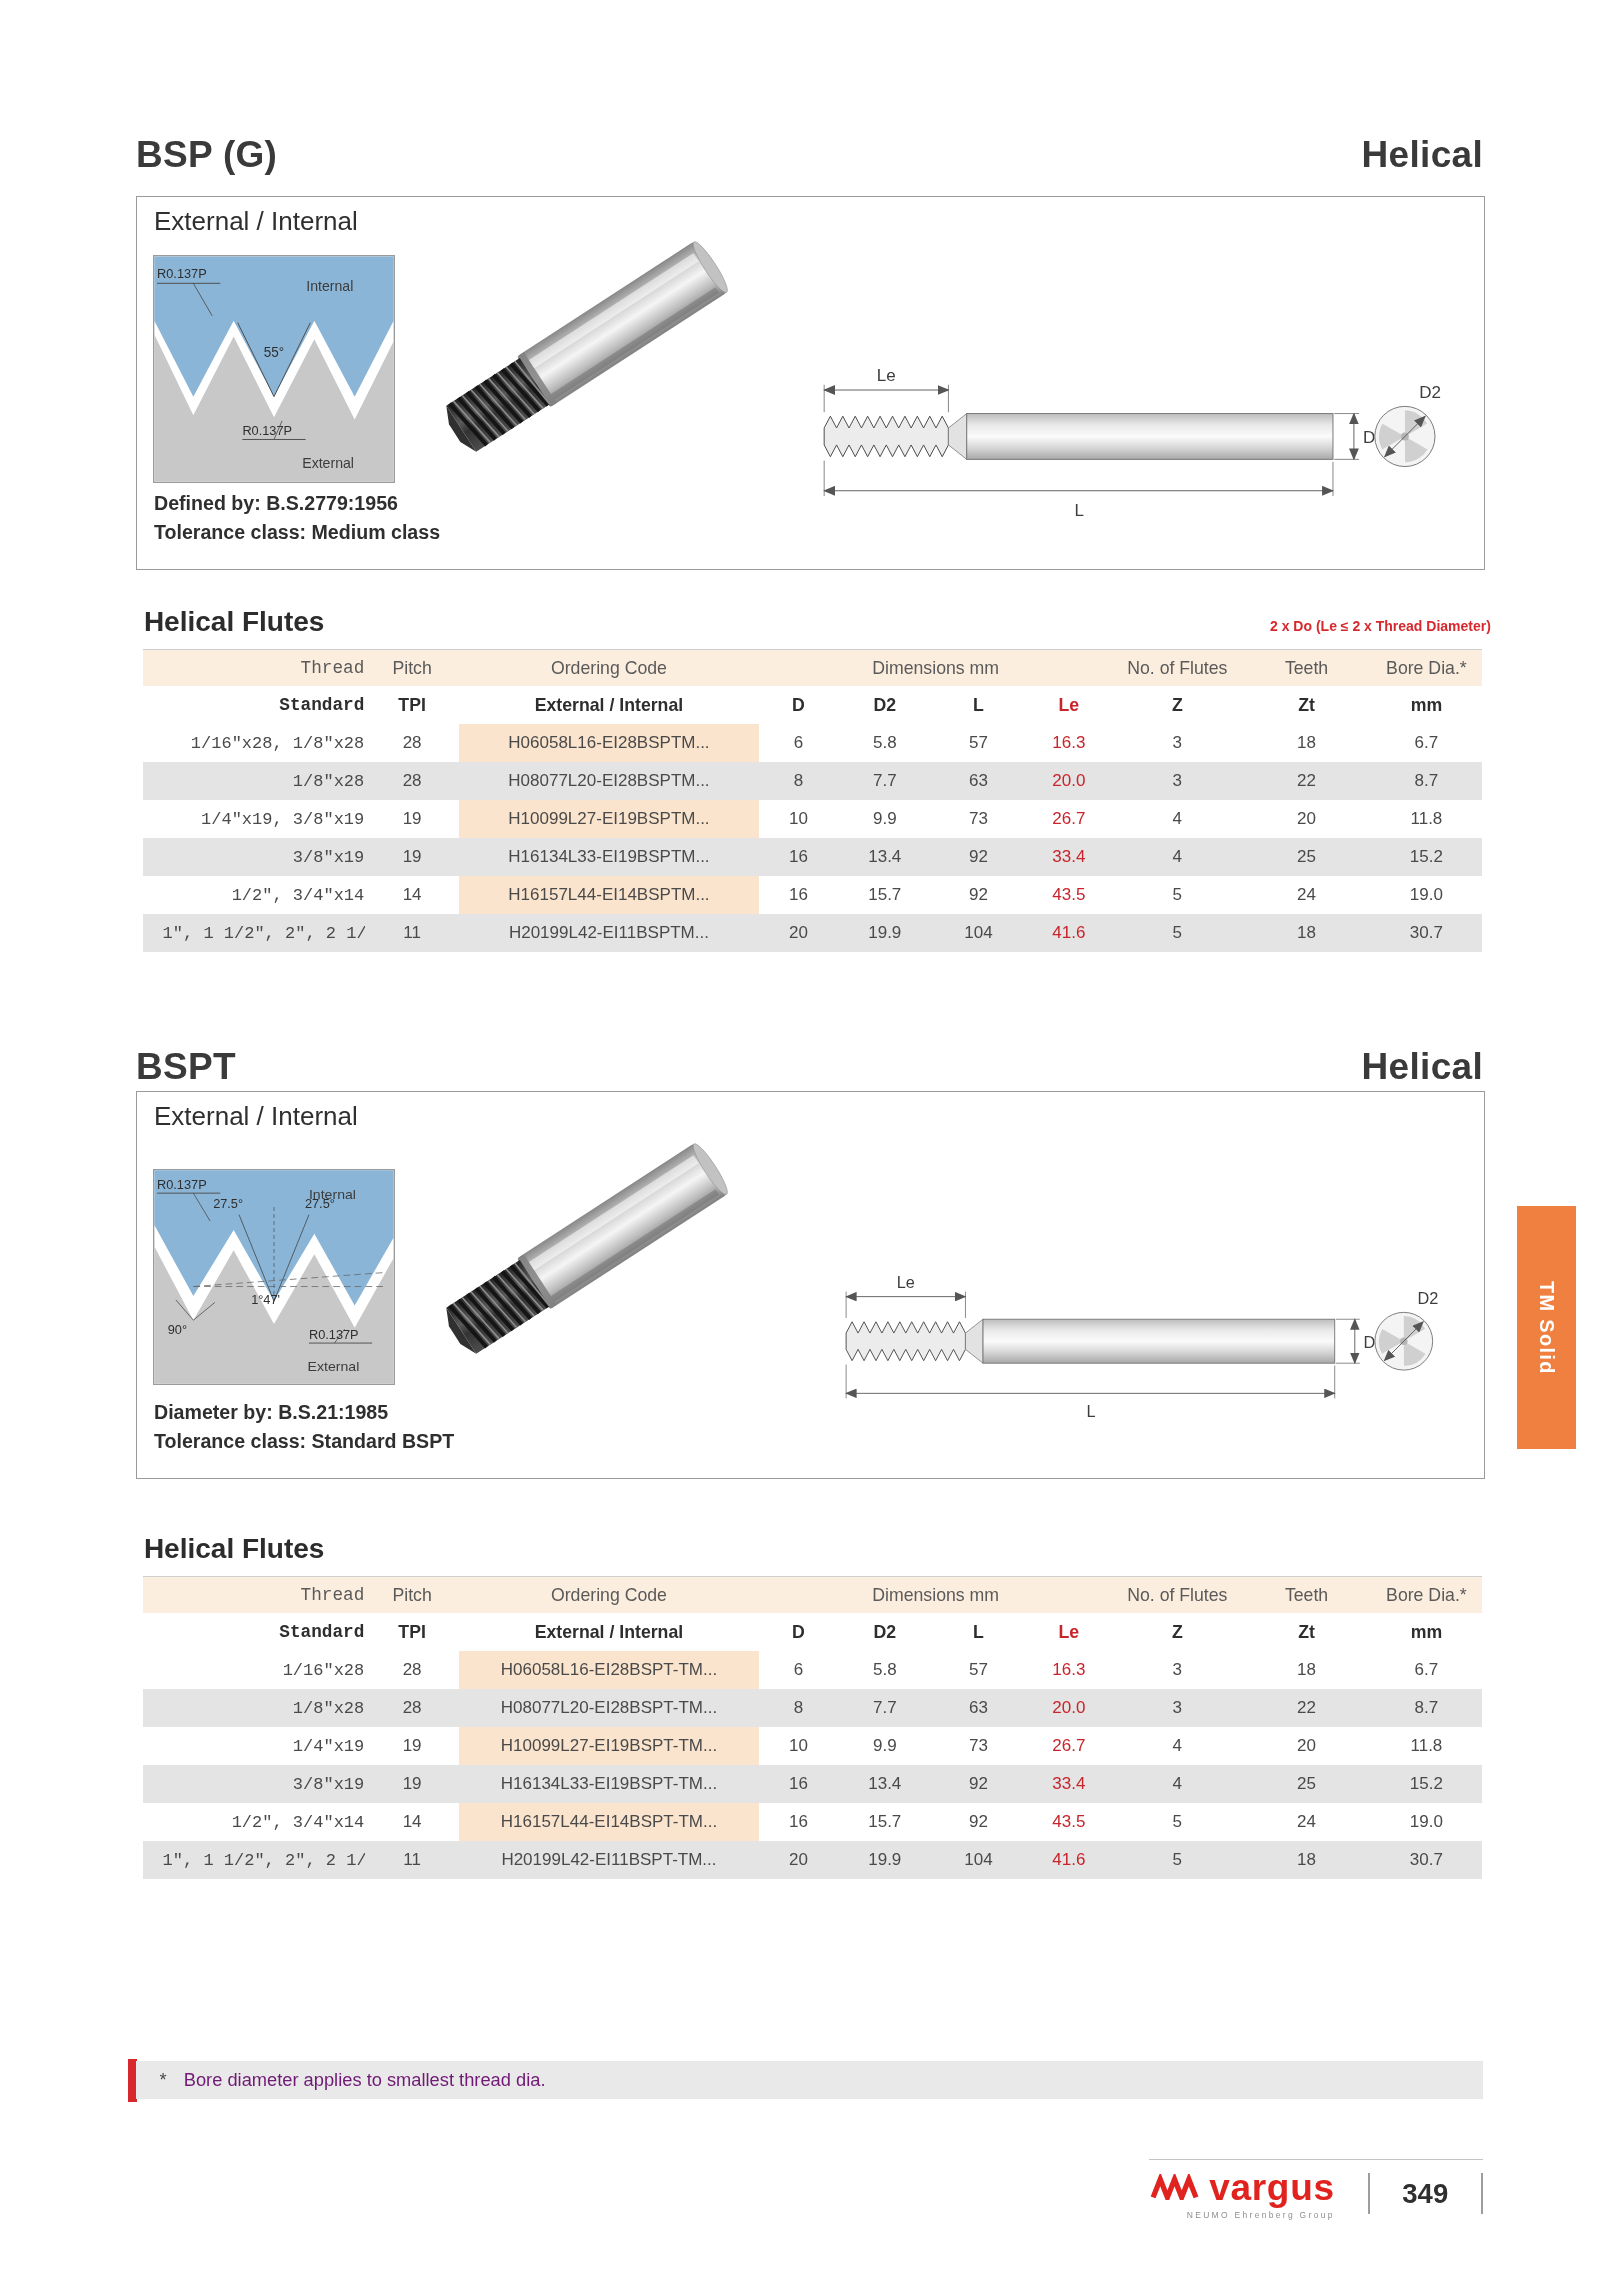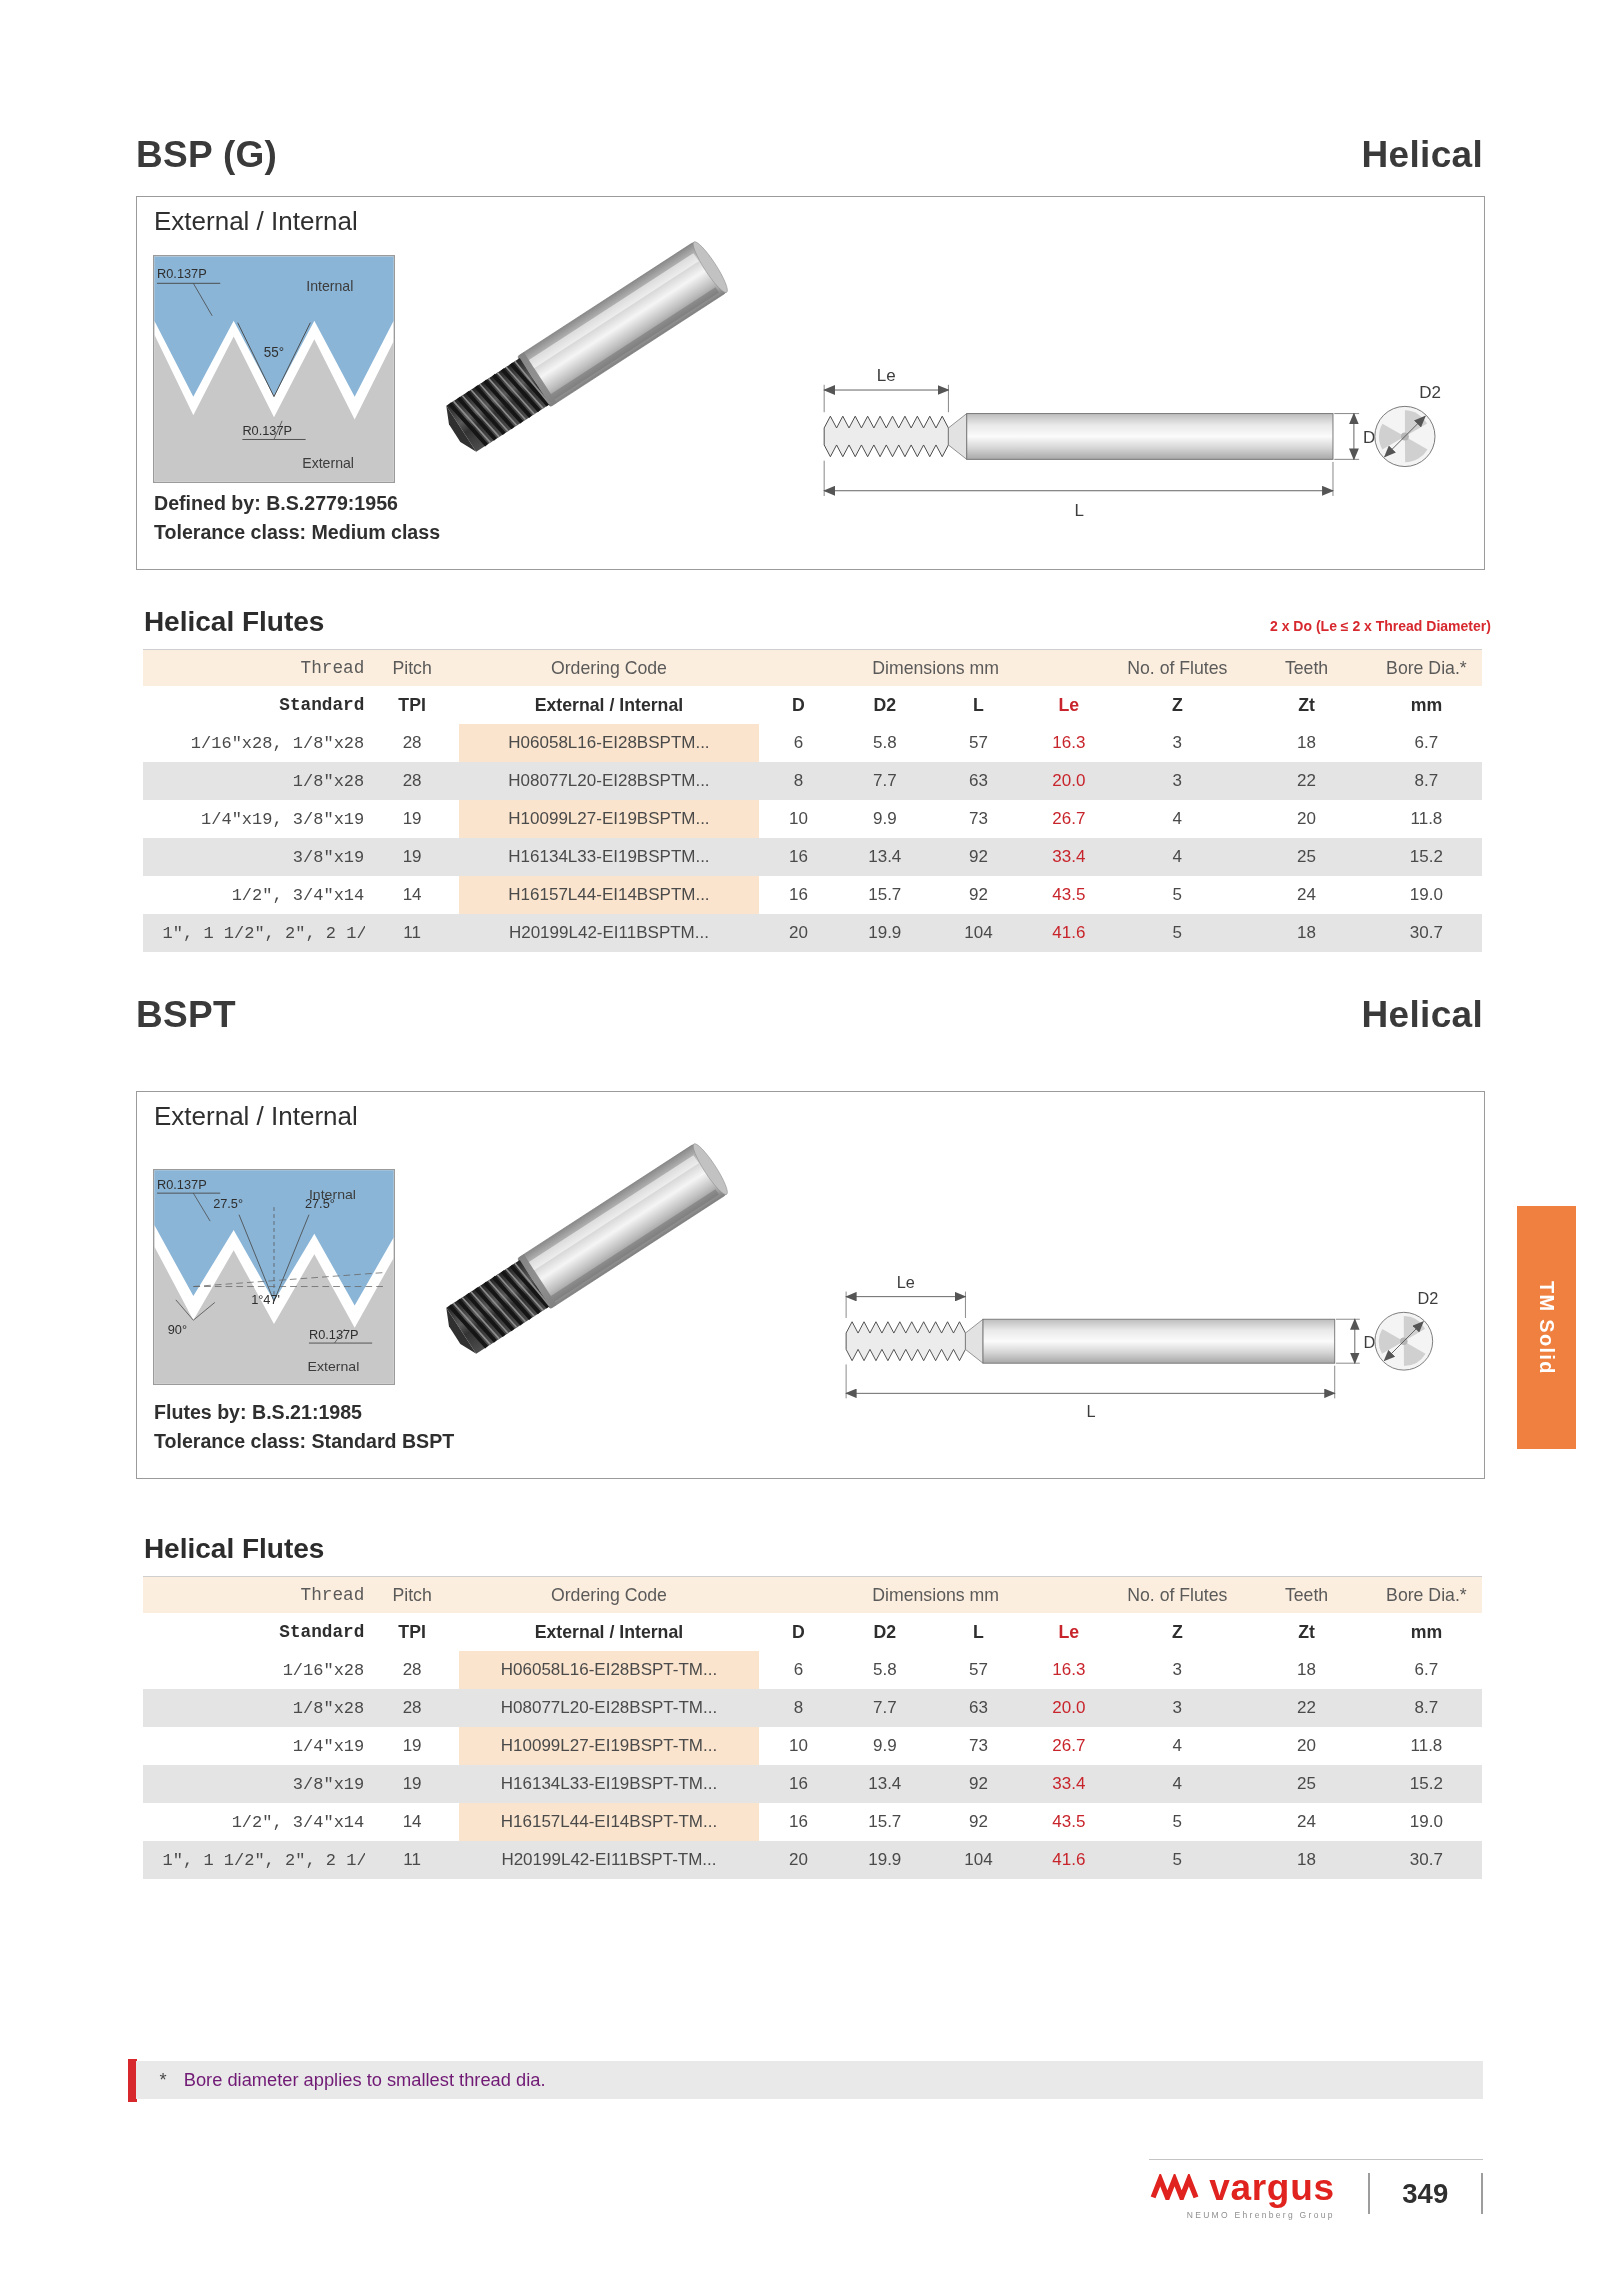--- a/index.html
+++ b/index.html
@@ -296,21 +296,21 @@
             <td>104</td>
             <td>41.6</td>
             <td>5</td>
             <td>18</td>
             <td>30.7</td>
           </tr>
         </tbody>
     </table>
   </div>
 
-  <div class="abs sec-head" style="left:136px;top:994px;width:1347px;align-items:flex-end;">
+  <div class="abs sec-head" style="left:136px;top:1046px;width:1347px;align-items:flex-end;">
     <div class="h">BSPT</div>
     <div class="h">Helical</div>
   </div>
 
   <div class="abs panel" style="left:136px;top:1091px;width:1347px;height:386px;">
     <div class="panel-title">External / Internal</div>
 
     <svg class="profile-svg" style="left:15.7px;top:77px;width:242px;height:216px;" viewBox="0 0 360 340" preserveAspectRatio="none">
       <rect x="1" y="1" width="358" height="338" fill="#ffffff" stroke="#9b9b9b" stroke-width="2"></rect>
       <path d="M2,2 H358 V108 L300,215 L240,102 L180,208 L120,96 L60,200 L2,88 Z" fill="#8ab5d7"></path>
@@ -389,21 +389,21 @@
         <path d="M928,115 L928,75 A40,40 0 0 1 962,95 Z" fill="#d0d0d0"></path>
         <path d="M928,115 L928,75 A40,40 0 0 1 962,95 Z" fill="#d0d0d0" transform="rotate(120 928 115)"></path>
         <path d="M928,115 L928,75 A40,40 0 0 1 962,95 Z" fill="#d0d0d0" transform="rotate(240 928 115)"></path>
         <circle cx="928" cy="115" r="6" fill="#b5b5b5"></circle>
       </g>
       <line x1="897" y1="146" x2="959" y2="84" stroke="#555" stroke-width="1.4" marker-start="url(#aL)" marker-end="url(#aR)"></line>
       <text x="950" y="56" font-size="26" fill="#3d3d3d">D2</text>
     </svg>
 
     <div class="defined" style="top:306px;">
-      <div>Flutes by: B.S.21:1985</div>
+      <div>Diameter by: B.S.21:1985</div>
       <div>Tolerance class: Standard BSPT</div>
     </div>
   </div>
 
   <div class="abs flutes-row" style="left:136px;top:1533px;width:1347px;">
     <div class="flutes-h">Helical Flutes</div>
     <div class="flutes-note"></div>
   </div>
 
   <div class="abs" style="left:143px;top:1576px;width:1339px;">

